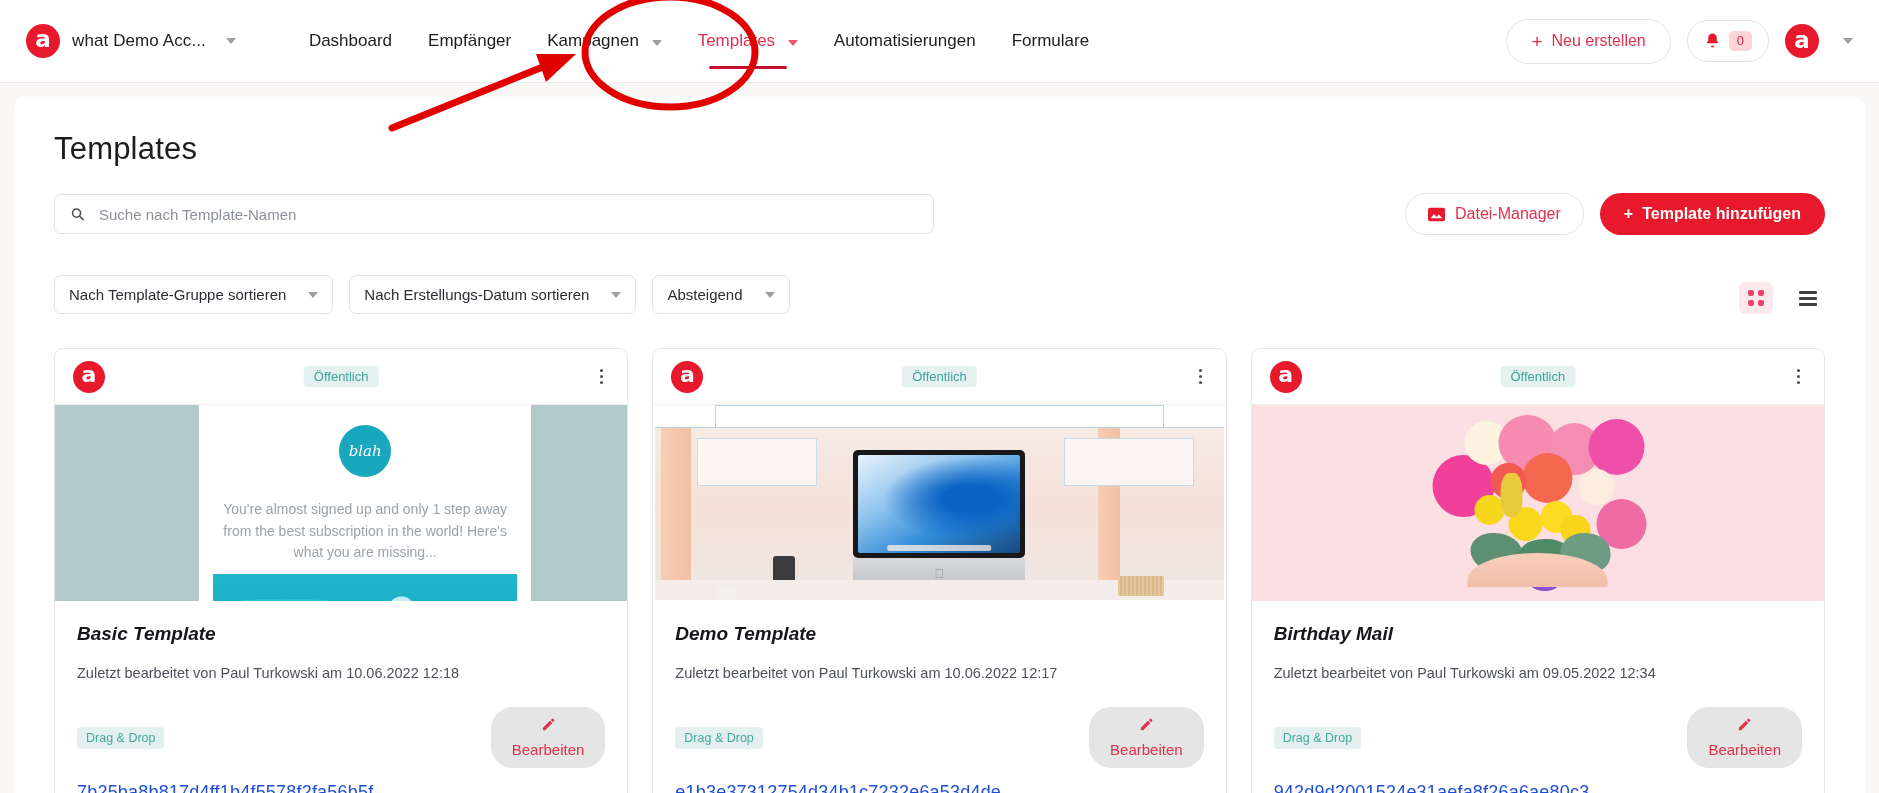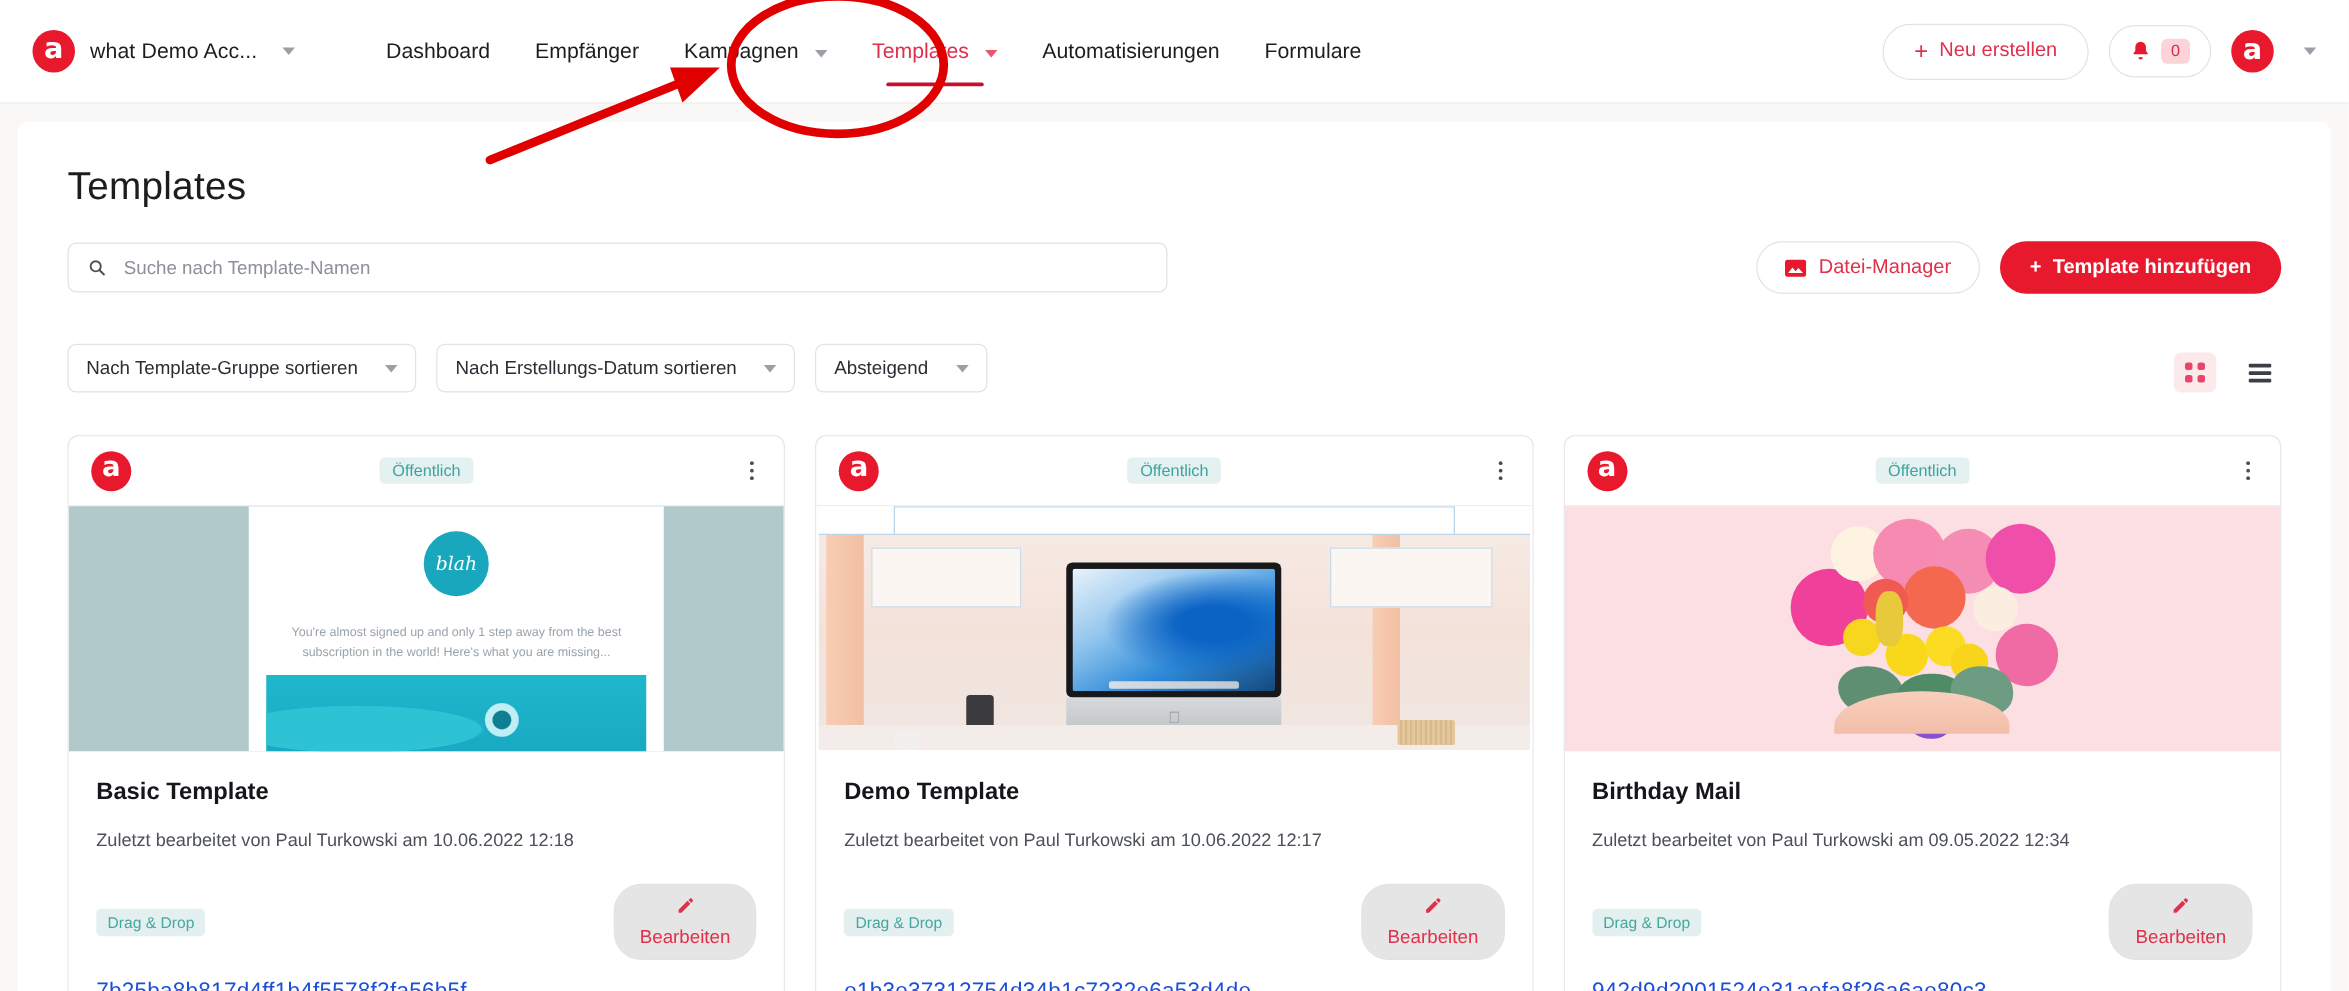--- a/index.html
+++ b/index.html
@@ -226,21 +226,21 @@
   .thumb1 { background: #b2c9cc; display: flex; justify-content: center; }
   .thumb1 .sheet { width: 58%; background: #fff; padding-top: 10px; text-align: center; margin-left: 48px; }
   .blah-circle {
     width: 52px; height: 52px; border-radius: 50%;
     background: #18a7bd; margin: 10px auto 0 auto;
     display: flex; align-items: center; justify-content: center;
     color: #fff; font-size: 15px; font-style: italic;
     font-family: "DejaVu Serif", serif;
   }
   .blah-text {
-    font-size: 10px; color: #9aa3ab; line-height: 1.55;
+    font-size: 14px; color: #9aa3ab; line-height: 1.55;
     padding: 22px 24px 10px 24px;
   }
   .blah-img {
     height: 62px;
     margin: 0 14px;
     background:
       radial-gradient(circle at 62% 58%, #0e7f93 0 7px, rgba(0,0,0,0) 8px),
       radial-gradient(circle at 62% 58%, #bfeff4 0 13px, rgba(0,0,0,0) 14px),
       radial-gradient(ellipse at 24% 70%, #2dc2d4 0 30%, rgba(0,0,0,0) 31%),
       linear-gradient(180deg, #1fb7cc, #19a9c2);
@@ -328,21 +328,21 @@
     position: absolute; border-radius: 50%; display: block;
   }
   .thumb3 .hands {
     position: absolute; left: 50%; transform: translateX(-50%); bottom: -2px;
     width: 140px; height: 34px;
     background: linear-gradient(180deg,#f8cfbd,#f2bda8);
     border-radius: 50% 50% 0 0 / 80% 80% 0 0;
   }
 
   .tcard-body { padding: 22px 22px 18px 22px; }
-  .tcard-title { font-size: 19px; font-weight: 700; color: #14161a; }
+  .tcard-title { font-size: 19px; font-weight: 700; color: #14161a; font-style: italic; }
   .tcard-sub { font-size: 14.5px; color: #4c5059; margin-top: 20px; }
   .tcard-foot { display: flex; align-items: center; margin-top: 26px; }
   .tag-dd {
     background: #e3f0ef; color: #45a79f;
     font-size: 12.5px; padding: 4px 9px; border-radius: 4px;
   }
   .btn-edit {
     margin-left: auto;
     display: flex; align-items: center; gap: 9px;
     border: 1px solid #e7e2e2; background: #e5e5e5;

